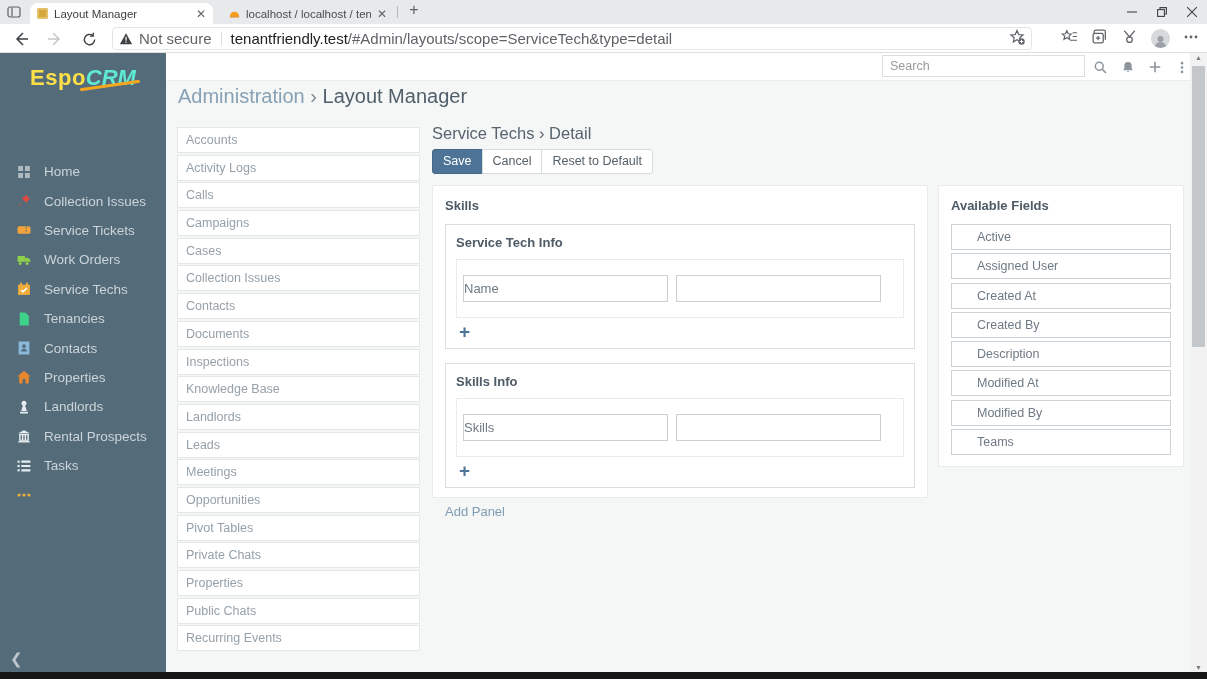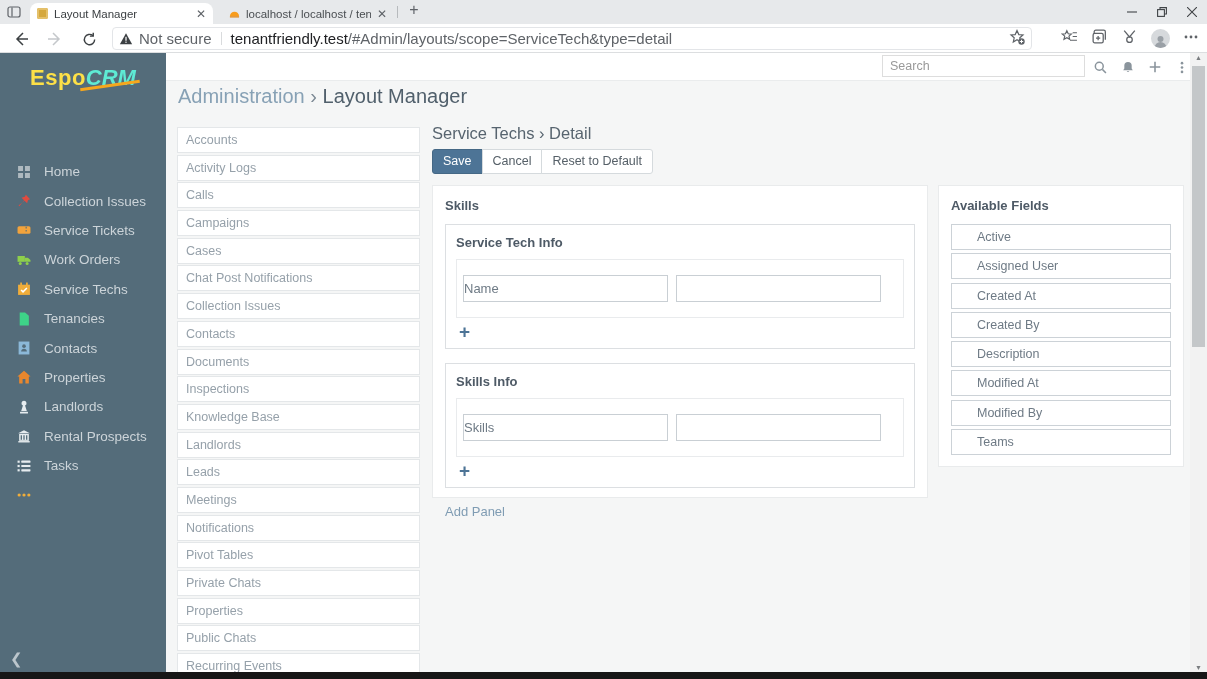--- a/index.html
+++ b/index.html
@@ -349,30 +349,29 @@
     <span class="bc-sep">›</span>
     <span>Layout Manager</span>
   </div>
 
   <div id="entitycol">
     <div class="lrow">Accounts</div>
     <div class="lrow">Activity Logs</div>
     <div class="lrow">Calls</div>
     <div class="lrow">Campaigns</div>
     <div class="lrow">Cases</div>
-    <div class="lrow">Chat Post Notifications</div>
     <div class="lrow">Collection Issues</div>
     <div class="lrow">Contacts</div>
     <div class="lrow">Documents</div>
     <div class="lrow">Inspections</div>
     <div class="lrow">Knowledge Base</div>
     <div class="lrow">Landlords</div>
     <div class="lrow">Leads</div>
     <div class="lrow">Meetings</div>
-    <div class="lrow">Notifications</div>
+    <div class="lrow">Opportunities</div>
     <div class="lrow">Pivot Tables</div>
     <div class="lrow">Private Chats</div>
     <div class="lrow">Properties</div>
     <div class="lrow">Public Chats</div>
     <div class="lrow">Recurring Events</div>
   </div>
 
   <div id="edheading">
     <span>Service Techs</span>
     <span>›</span>

